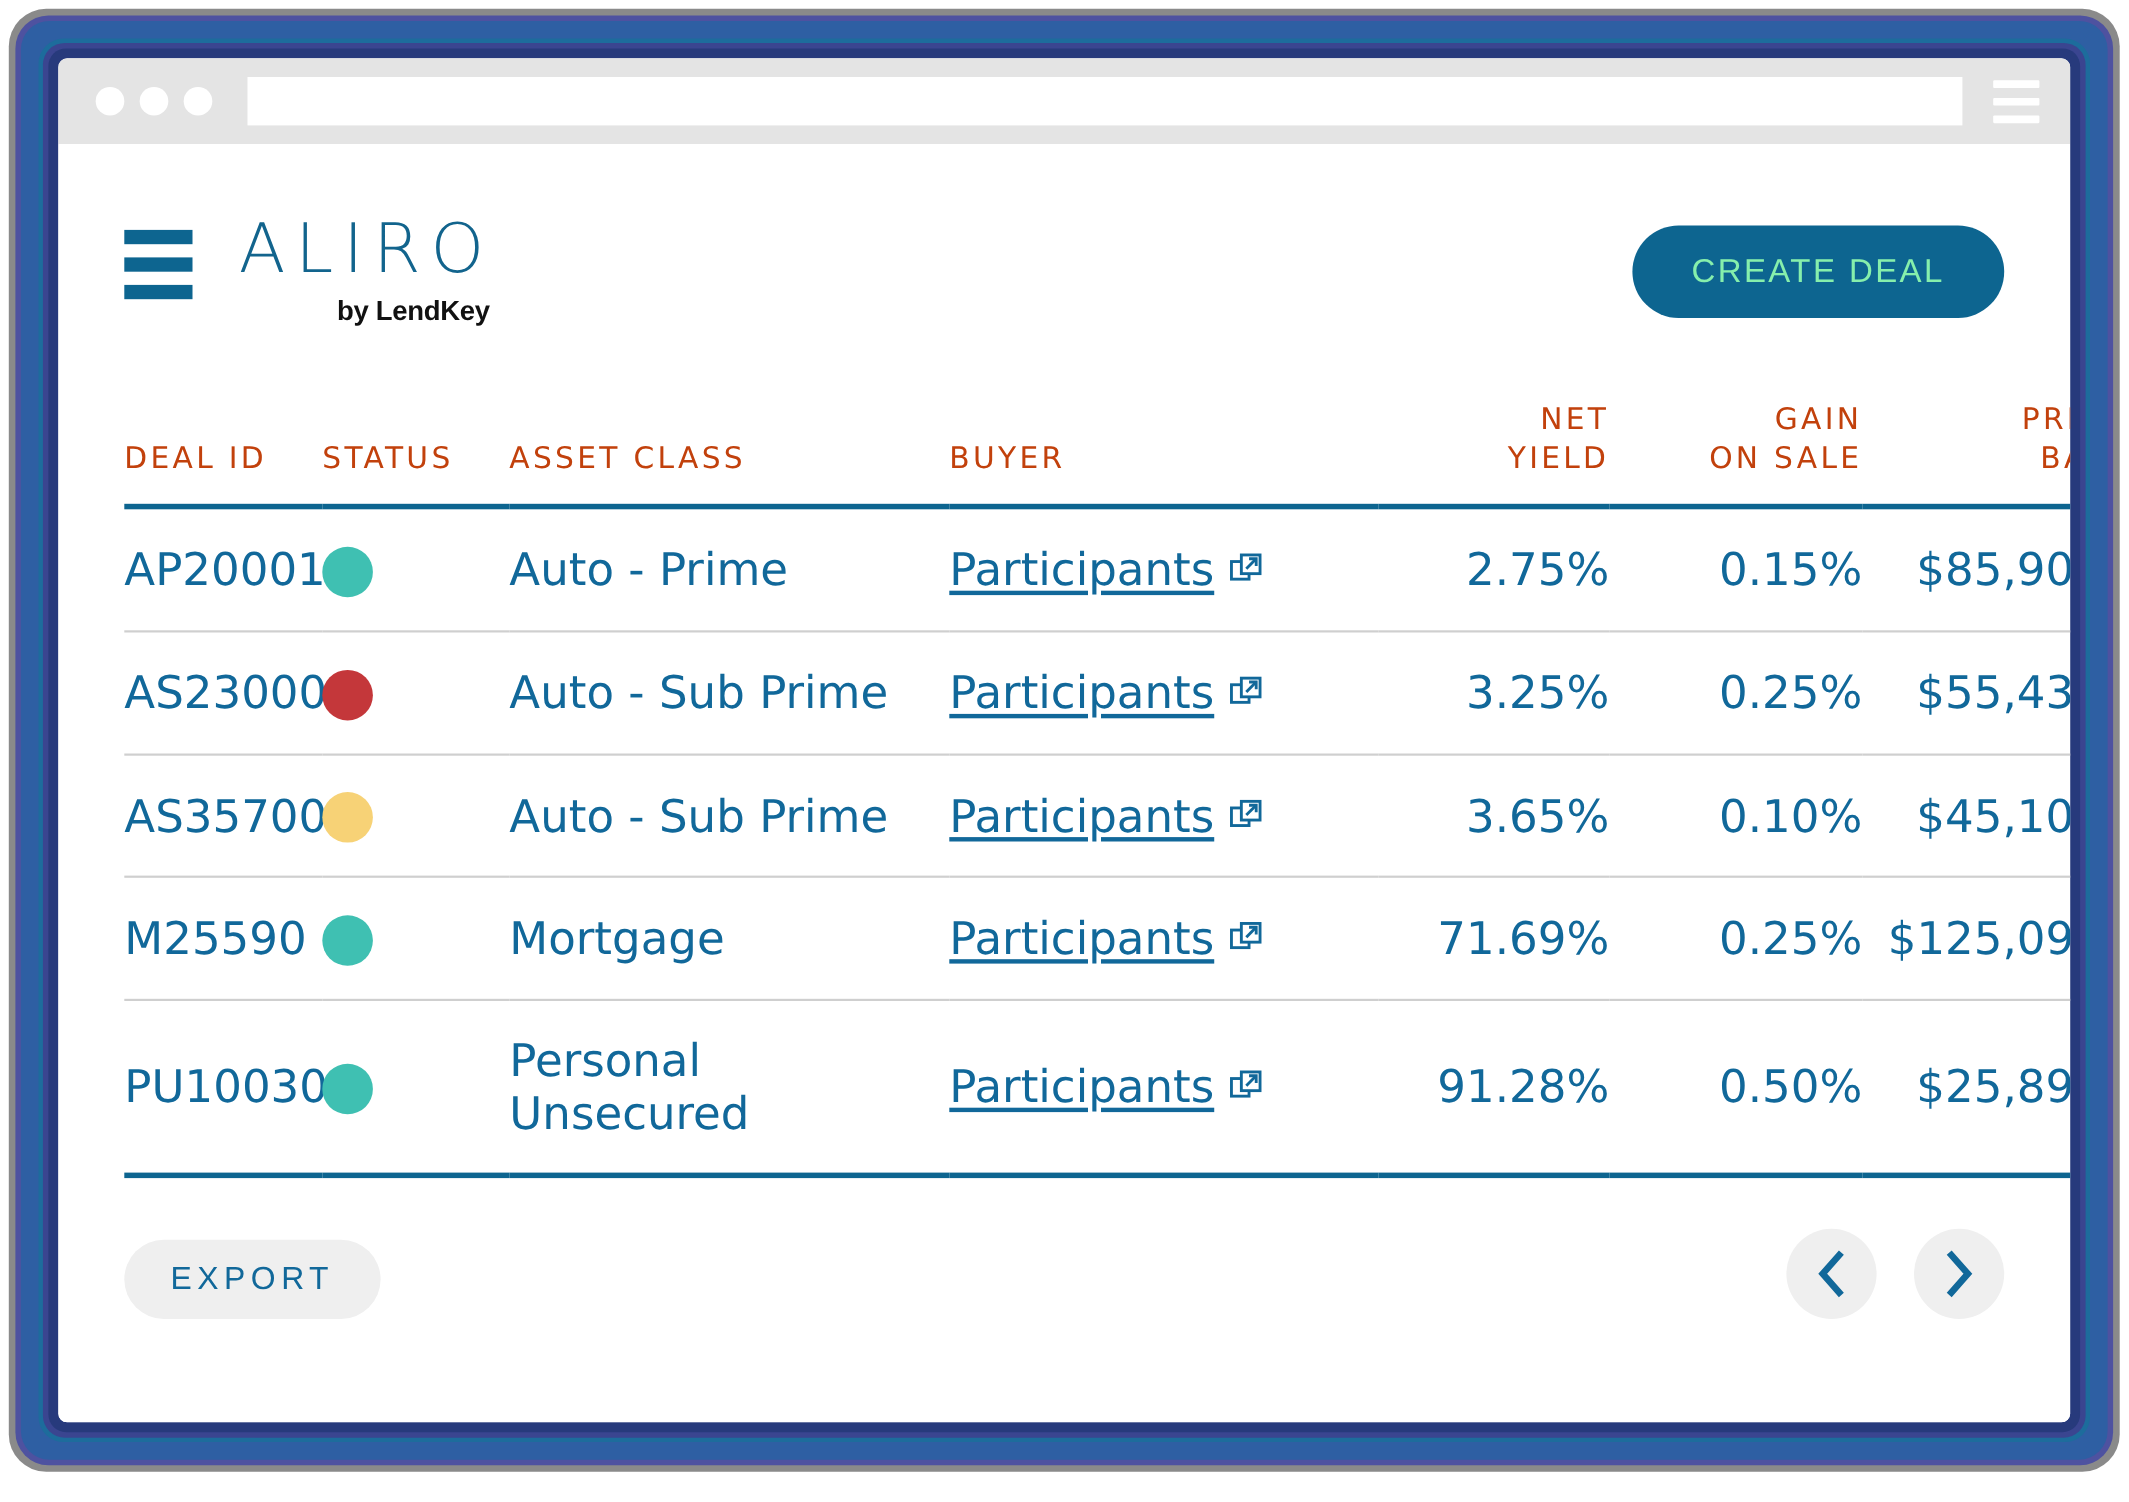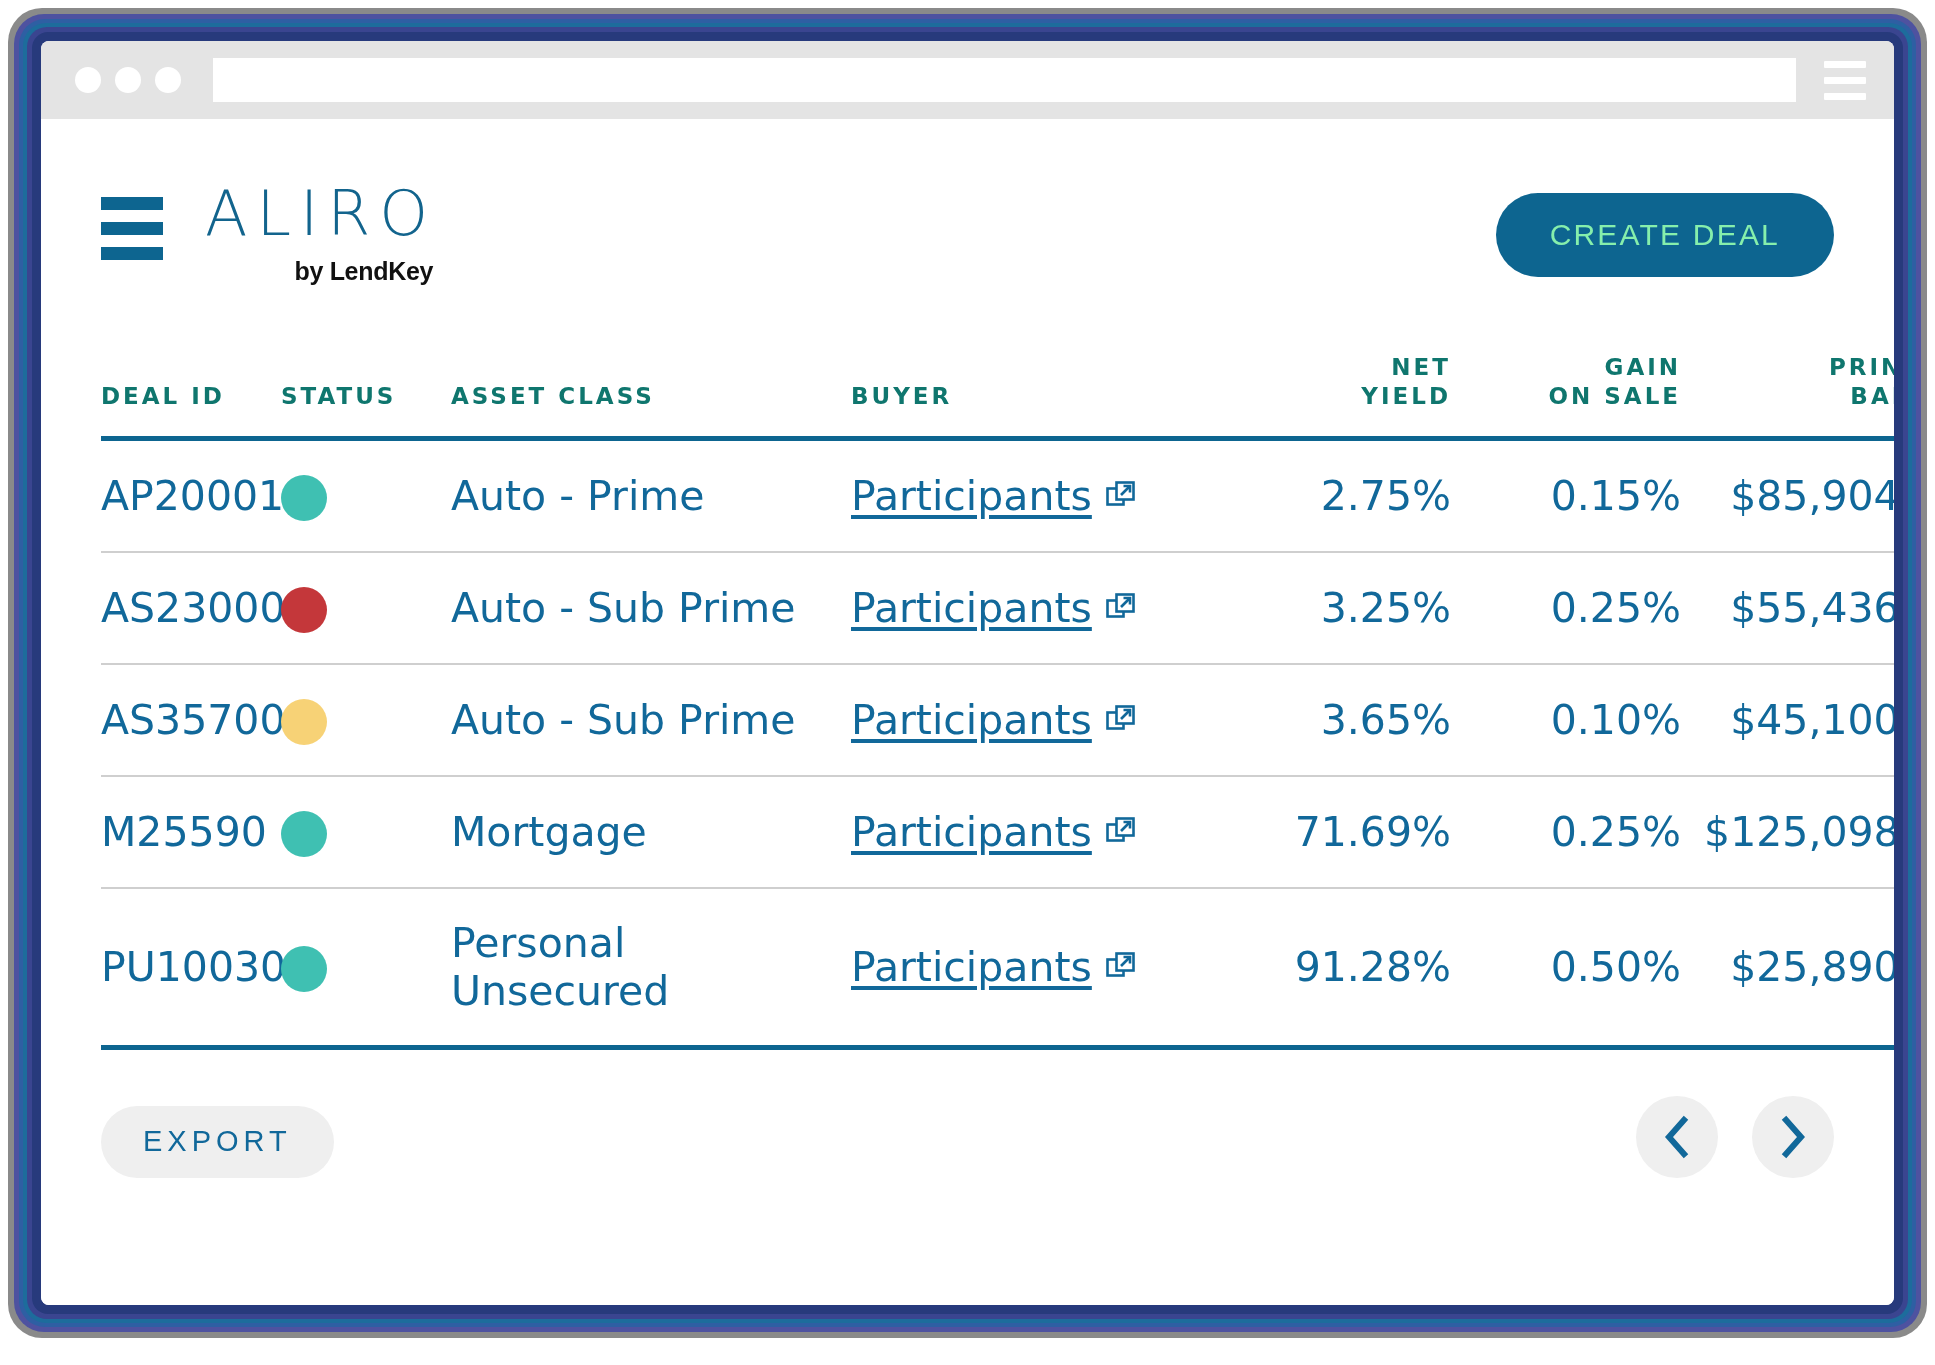--- a/index.html
+++ b/index.html
@@ -26,21 +26,21 @@
   .frame-b1 {
     width: 100%; height: 100%;
     border-radius: 30px;
     background: #4e52a0;
     padding: 5px;
   }
   .frame-b2 {
     width: 100%; height: 100%;
     border-radius: 26px;
     background: #2e5fa3;
-    padding: 4px;
+    padding: 16px;
   }
   .frame-b3 {
     width: 100%; height: 100%;
     border-radius: 23px;
     background: #1d6c9c;
     padding: 4px;
   }
   .frame-b4 {
     width: 100%; height: 100%;
     border-radius: 20px;
@@ -174,23 +174,23 @@
 
   
   .deal-table {
     width: 100%;
     border-collapse: collapse;
     margin-top: 52px;
     table-layout: fixed;
   }
   .deal-table th {
     font-family: "DejaVu Sans", sans-serif;
-    font-size: 23px;
-    font-weight: bold;
-    color: #0f766e;
+    font-size: 27px;
+    font-weight: normal;
+    color: #c2410c;
     letter-spacing: 3px;
     text-align: left;
     vertical-align: bottom;
     padding-bottom: 24px;
     line-height: 1.28;
     white-space: pre-line;
   }
   .deal-table thead tr { border-bottom: 5px solid #0d6590; }
   .deal-table tbody tr { border-bottom: 2px solid #cfcfcf; }
   .deal-table tbody tr:last-child { border-bottom: 5px solid #0d6590; }

